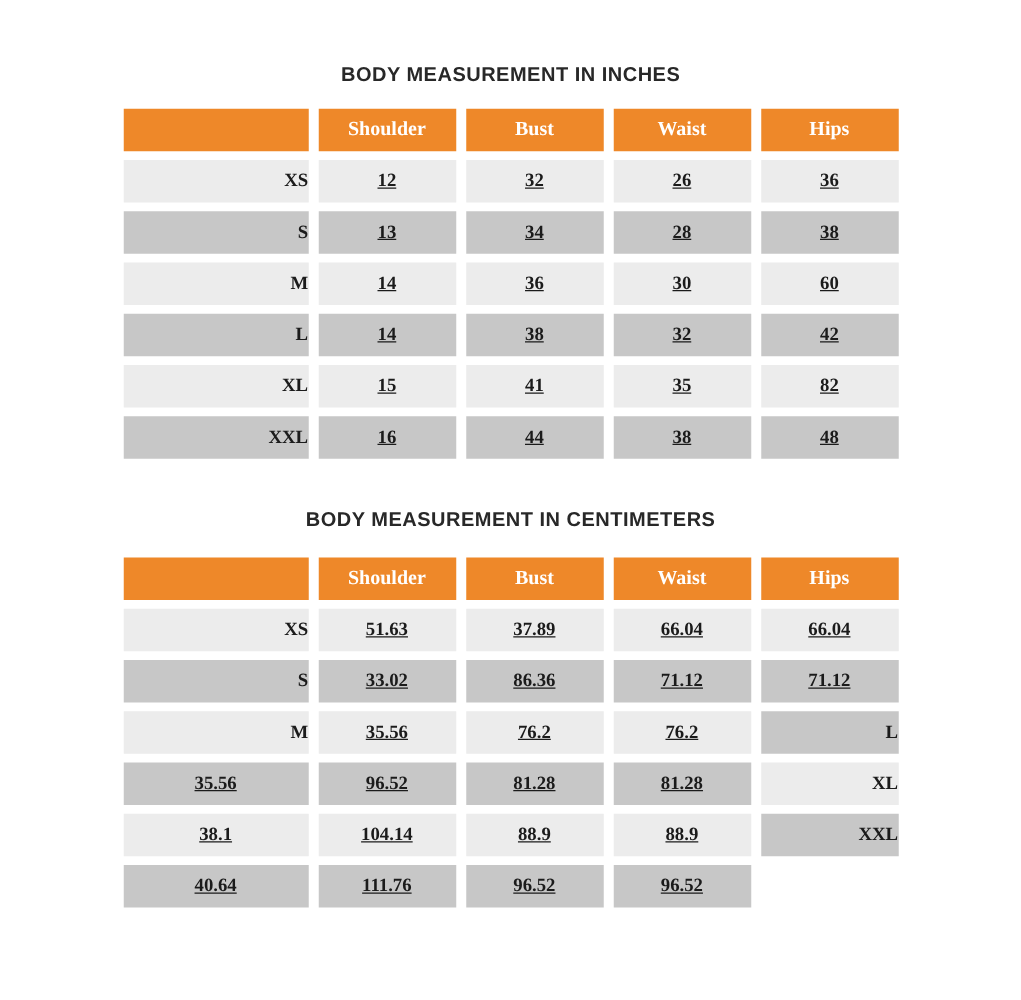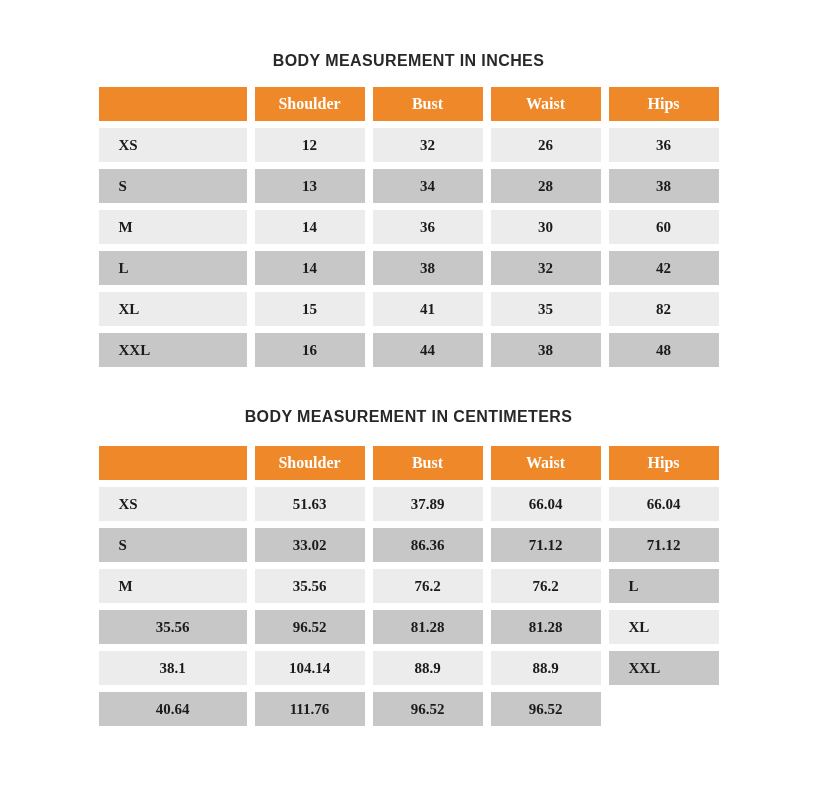--- a/index.html
+++ b/index.html
@@ -59,24 +59,24 @@
   }
   .head {
     background: var(--orange);
     color: var(--header-text);
     text-align: center;
     font-size: 16px;
   }
   .rlight { background: var(--row-light); }
   .rdark  { background: var(--row-dark); }
   .size-cell {
-    text-align: left;
+    text-align: right;
     padding-left: 20px;
   }
-  .value-cell { text-align: center; }
+  .value-cell { text-align: center; text-decoration: underline; }
 </style>
 </head>
 <body>
 
 <main class="sheet">
 
   <section class="section-inches">
     <h2 class="tbl-title">BODY MEASUREMENT IN INCHES</h2>
     <div class="grid">
 

